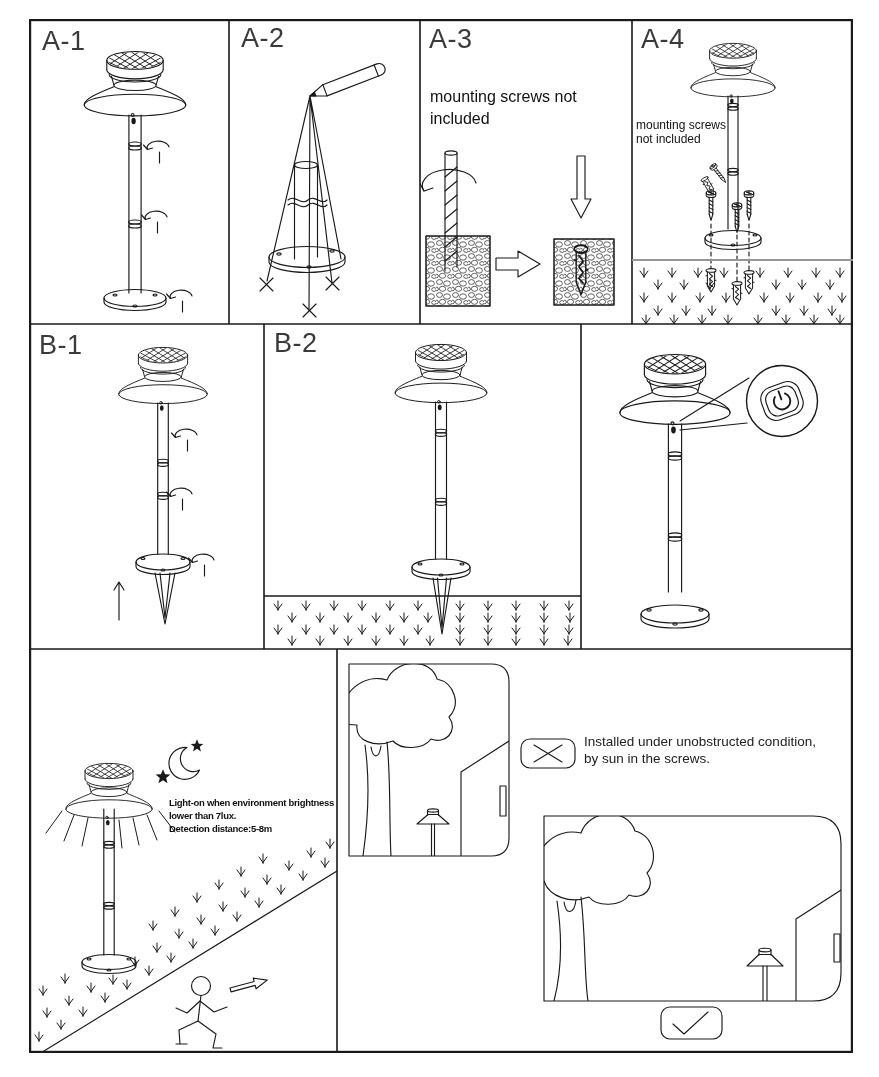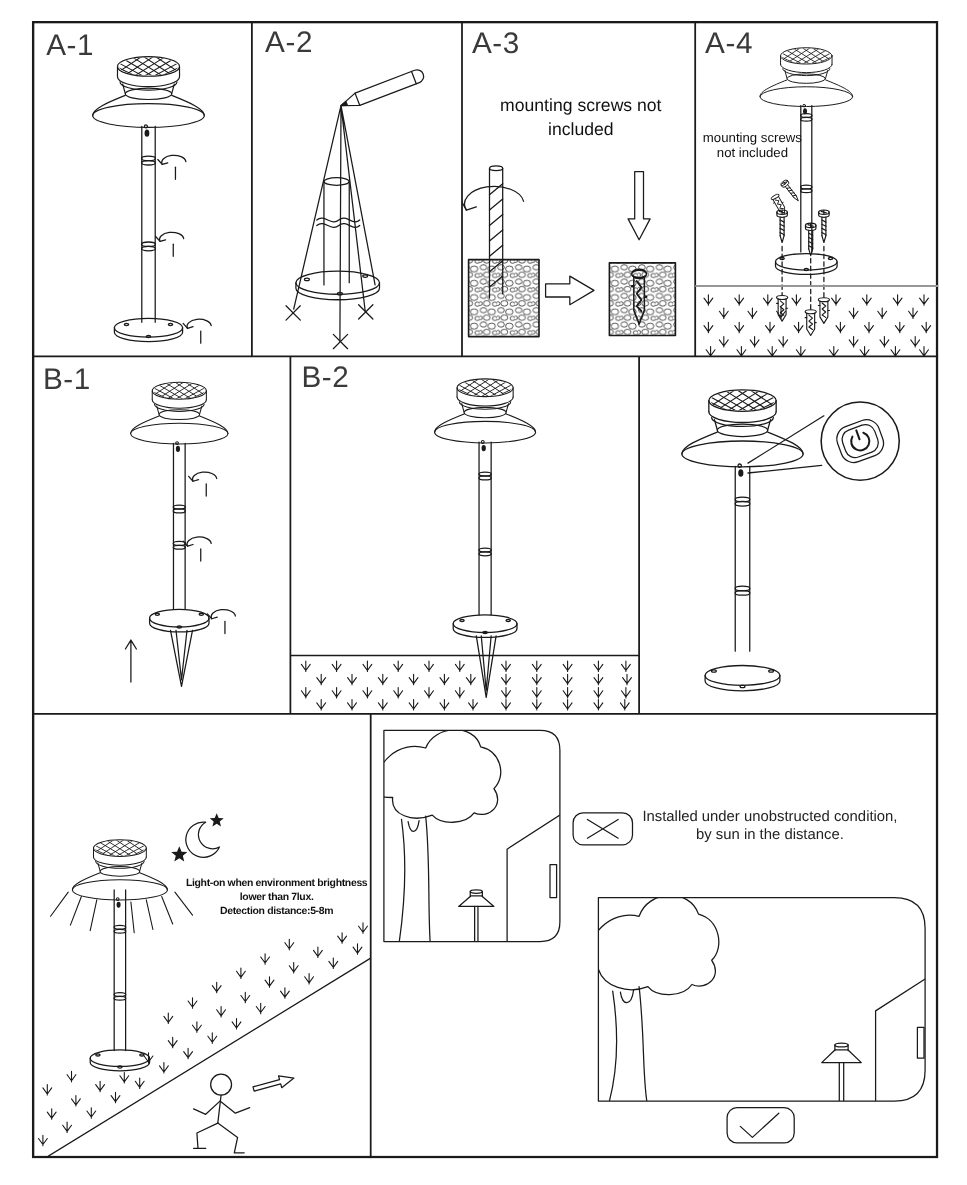--- a/index.html
+++ b/index.html
@@ -1,17 +1,17 @@
 <!DOCTYPE html>
 <html><head>
 <meta charset="utf-8">
 <style>
   html,body{margin:0;padding:0;background:#fff;}
   body{width:879px;height:1077px;position:relative;font-family:"Liberation Sans",sans-serif;color:#1a1a1a;}
-  .sheet{position:absolute;left:29px;top:19px;width:824px;height:1034px;text-align:center;}
+  .sheet{position:absolute;left:29px;top:19px;width:824px;height:1034px;}
   .panel{position:absolute;}
   .panel svg.art{position:absolute;left:0;top:0;}
   .plabel{position:absolute;font-size:27px;color:#3a3a3a;letter-spacing:0.5px;line-height:1;}
   .note-lg{position:absolute;font-size:16px;line-height:22px;color:#111;}
   .note-sm{position:absolute;font-size:12px;line-height:13.5px;color:#111;}
   .note-night{position:absolute;font-size:9.5px;line-height:13px;font-weight:bold;letter-spacing:-0.3px;color:#111;}
   .note-place{position:absolute;font-size:13.5px;line-height:17px;color:#222;}
   .nowrap{white-space:nowrap;}
   .ink{stroke:#1a1a1a;stroke-width:1.15;fill:none;stroke-linecap:round;stroke-linejoin:round;}
 </style>
@@ -504,17 +504,17 @@
           </g>
           <g>
             <rect x="324" y="358" width="61" height="32" rx="9"></rect>
             <path d="M336,375 L347,385 L371,363"></path>
           </g>
         </g>
       </g>
     </svg>
     <div class="note-place" style="left:247px;top:84px">
       <div class="nowrap">Installed under unobstructed condition,</div>
-      <div class="nowrap">by sun in the distance.</div>
+      <div class="nowrap">by sun in the screws.</div>
     </div>
   </div>
 
 </div>
 
 </body></html>

